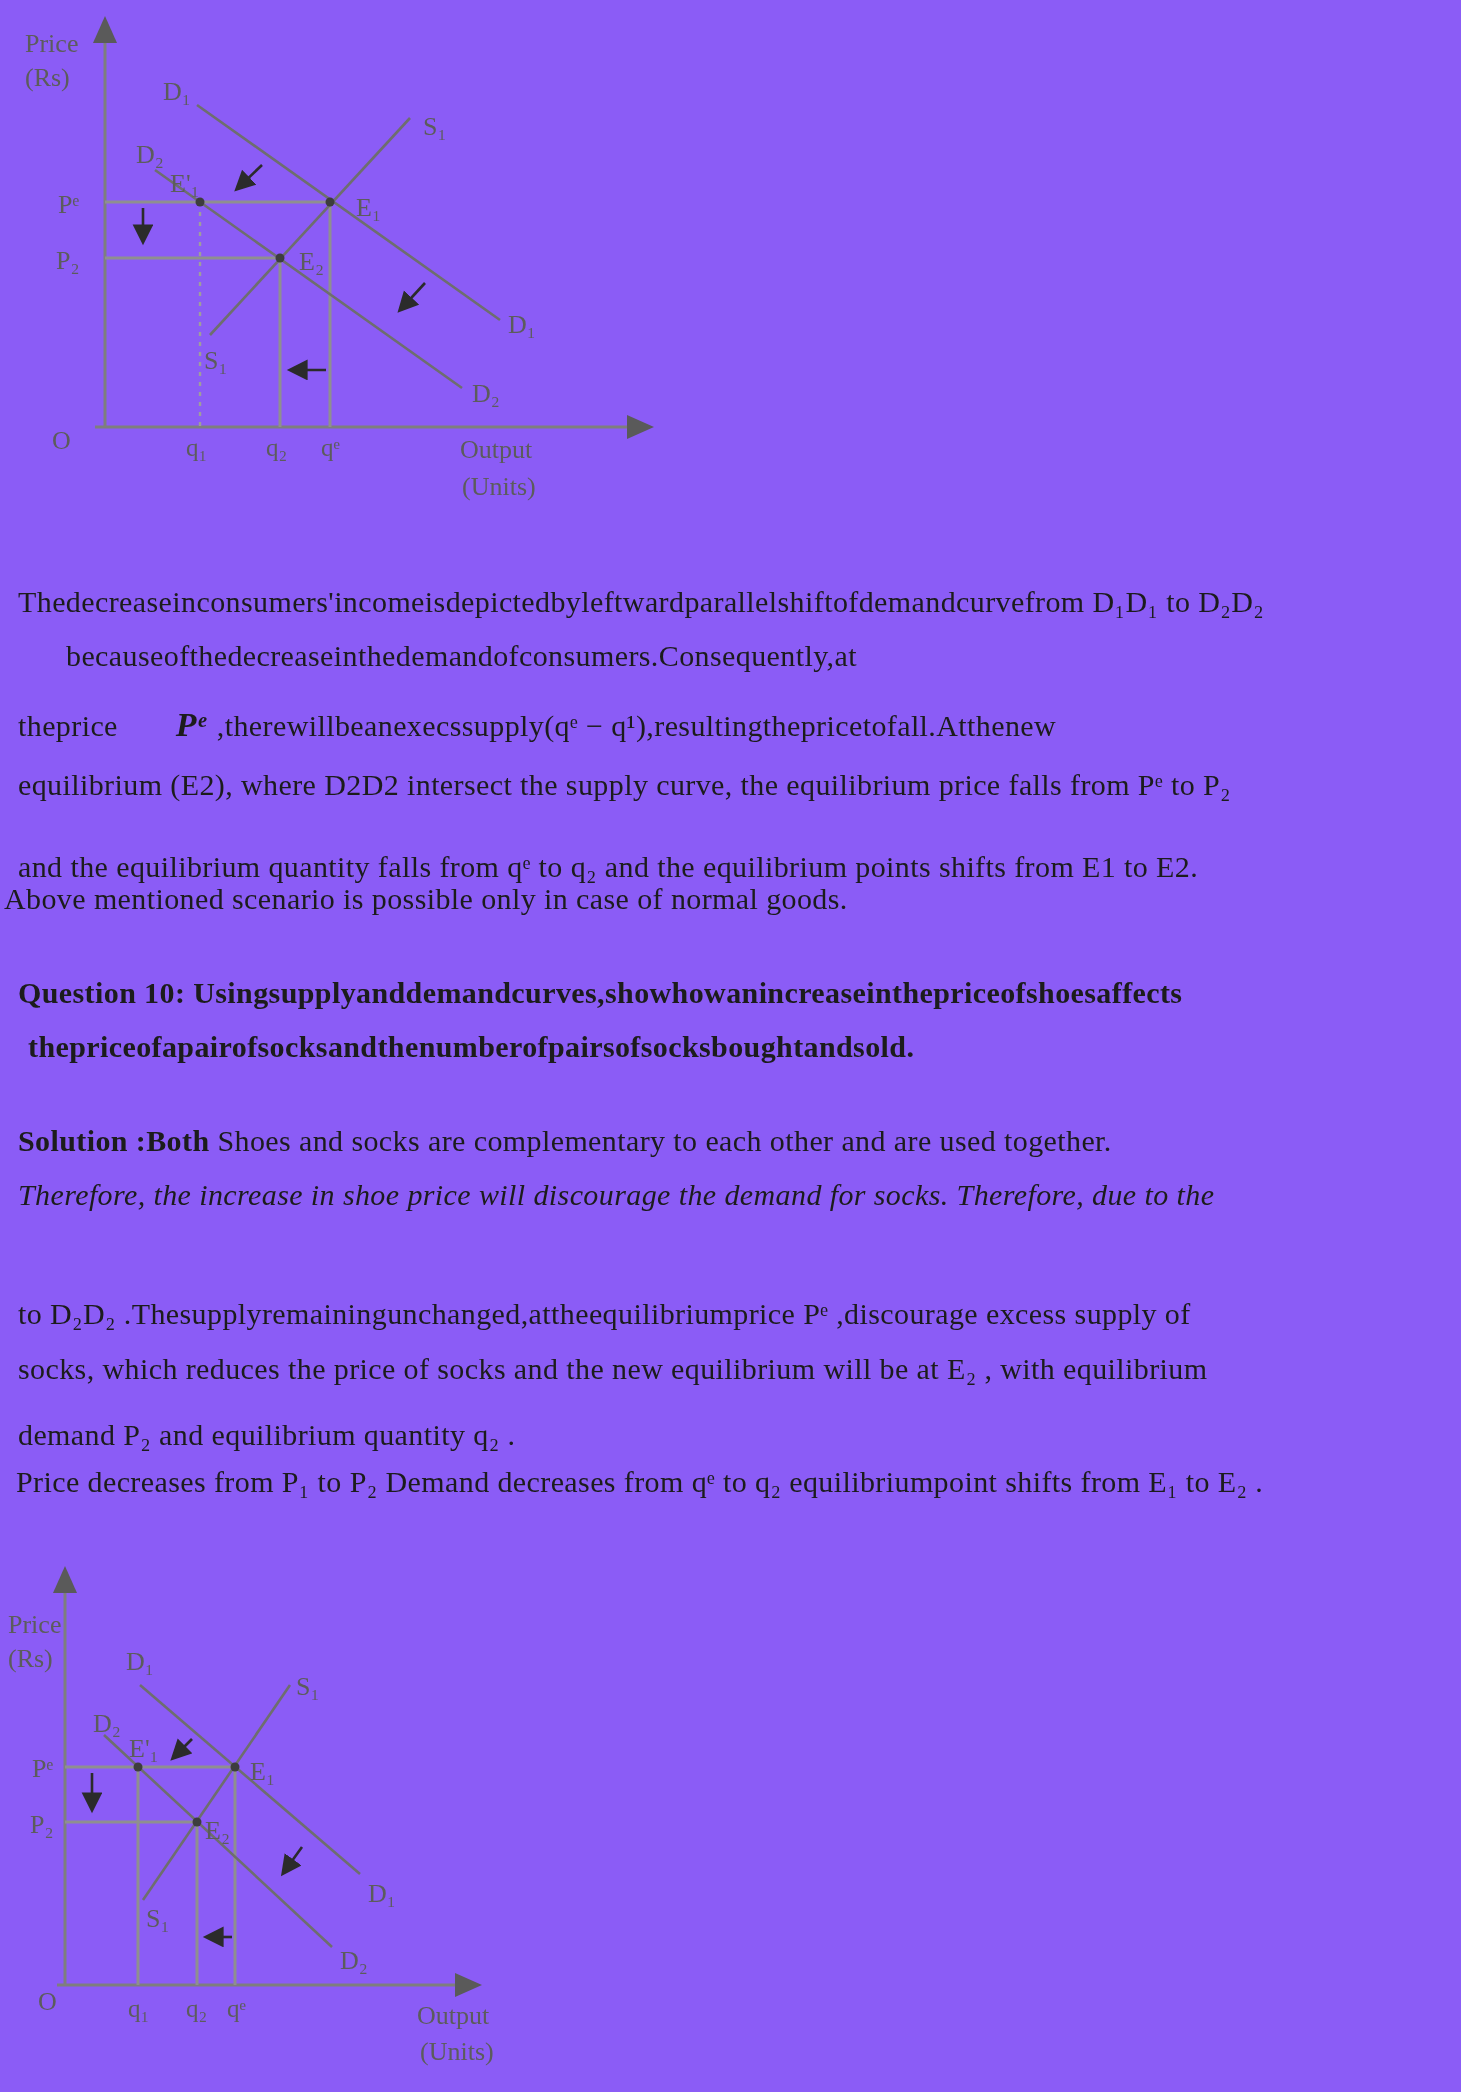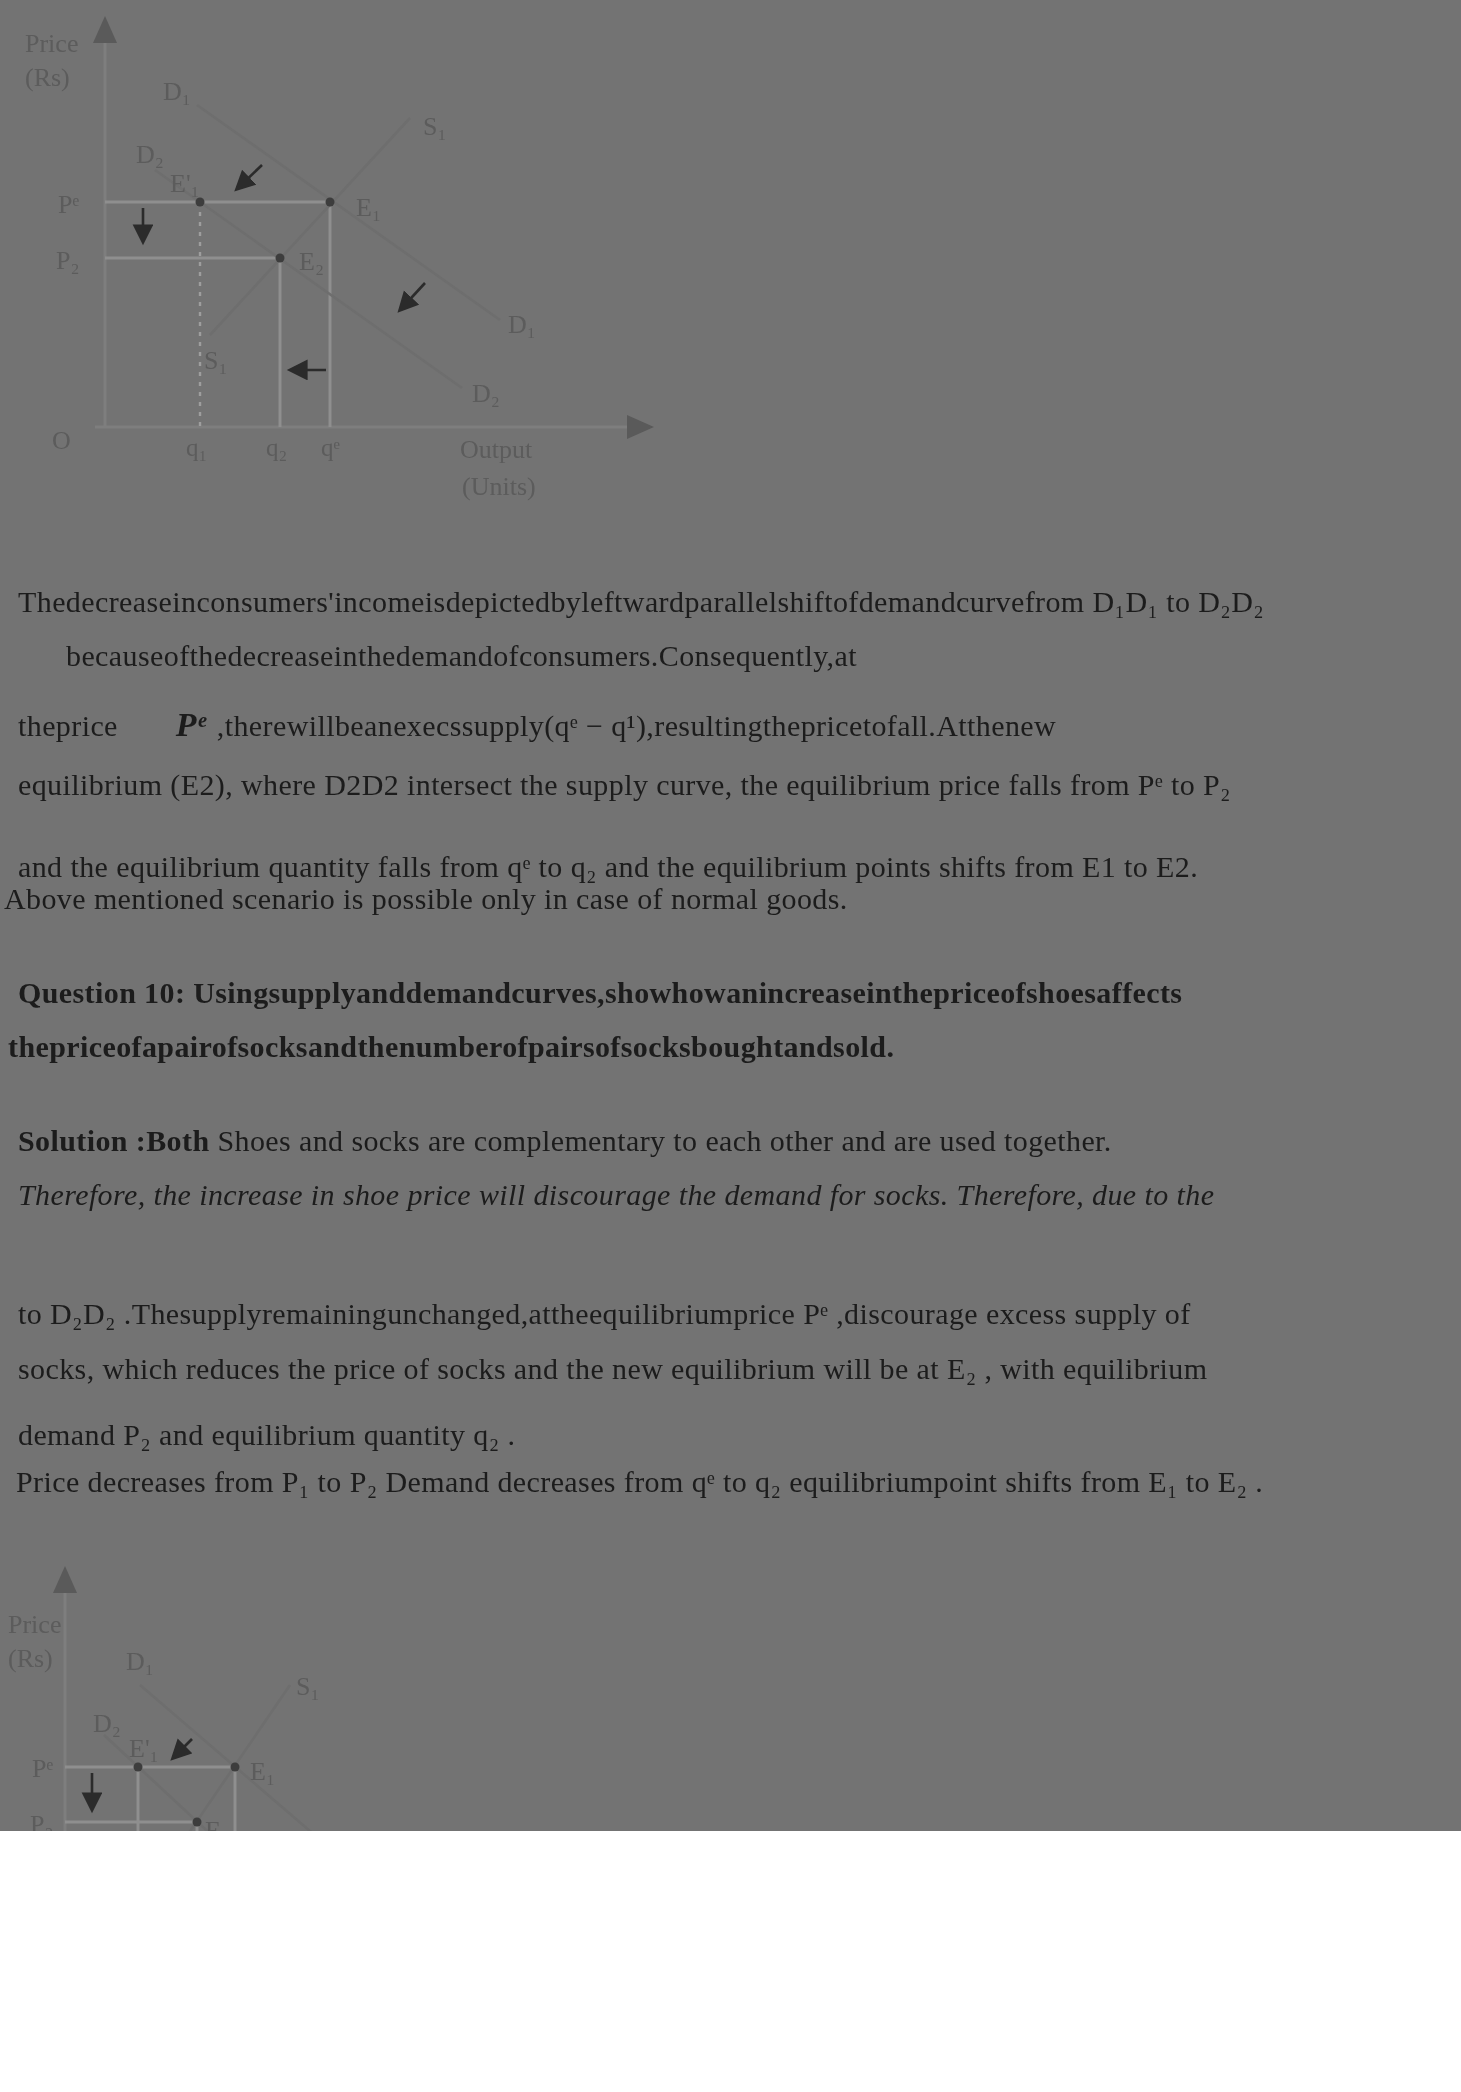--- a/index.html
+++ b/index.html
@@ -1,19 +1,19 @@
 <!DOCTYPE html>
 <html><head>
 <meta charset="utf-8">
 <style>
   html,body { margin:0; padding:0; background:#ffffff; }
   .page {
     position:relative;
-    width:1461px; height:1831px;
-    background:#737373;
+    width:1461px; height:2092px;
+    background:#8b5cf6;
     overflow:hidden;
     font-family:"Liberation Serif","DejaVu Serif",serif;
     color:#1c1c1c;
   }
   .tline {
     position:absolute;
     font-size:30px;
     letter-spacing:0.4px;
     white-space:nowrap;
   }
@@ -98,21 +98,21 @@
   <div class="tline" style="top:639px; left:18px;margin-left:48px;">becauseofthedecreaseinthedemandofconsumers.Consequently,at</div>
 
   <div class="tline" style="top:706px; left:18px;">
     <span>theprice</span><span class="math-pe">Pᵉ</span><span>,therewillbeanexecssupply(qᵉ − q¹),resultingthepricetofall.Atthenew</span>
   </div>
   <div class="tline" style="top:768px; left:18px;">equilibrium (E2), where D2D2 intersect the supply curve, the equilibrium price falls from Pᵉ to P₂</div>
   <div class="tline" style="top:850px; left:18px;text-align:center;">and the equilibrium quantity falls from qᵉ to q₂ and the equilibrium points shifts from E1 to E2.</div>
   <div class="tline" style="top:882px; left:4px;">Above mentioned scenario is  possible only in case of normal goods.</div>
 
   <div class="tline bold" style="top:976px;  left:18px;">Question 10: Usingsupplyanddemandcurves,showhowanincreaseinthepriceofshoesaffects</div>
-  <div class="tline bold" style="top:1030px; left:8px;text-align:center;">thepriceofapairofsocksandthenumberofpairsofsocksboughtandsold.</div>
+  <div class="tline bold" style="top:1030px; left:28px;text-align:center;">thepriceofapairofsocksandthenumberofpairsofsocksboughtandsold.</div>
 
   <div class="tline" style="top:1124px; left:18px;">
     <span class="bold">Solution :Both</span><span> Shoes and socks  are complementary to each other and are used together.</span>
   </div>
   <div class="tline" style="top:1178px; left:18px;font-style:italic;">Therefore, the increase in shoe price will discourage the demand for socks. Therefore, due to the</div>
   <div class="tline" style="top:1297px; left:18px;">to D₂D₂ .Thesupplyremainingunchanged,attheequilibriumprice Pᵉ ,discourage excess supply of</div>
   <div class="tline" style="top:1352px; left:18px;">socks, which reduces the price of socks and the new equilibrium will be at E₂ , with equilibrium</div>
   <div class="tline" style="top:1418px; left:18px;">demand P₂ and equilibrium quantity q₂ .</div>
   <div class="tline" style="top:1465px; left:2px;margin-left:14px;">Price decreases from P₁ to P₂ Demand decreases from qᵉ to q₂ equilibriumpoint shifts from E₁ to E₂ .</div>
 

